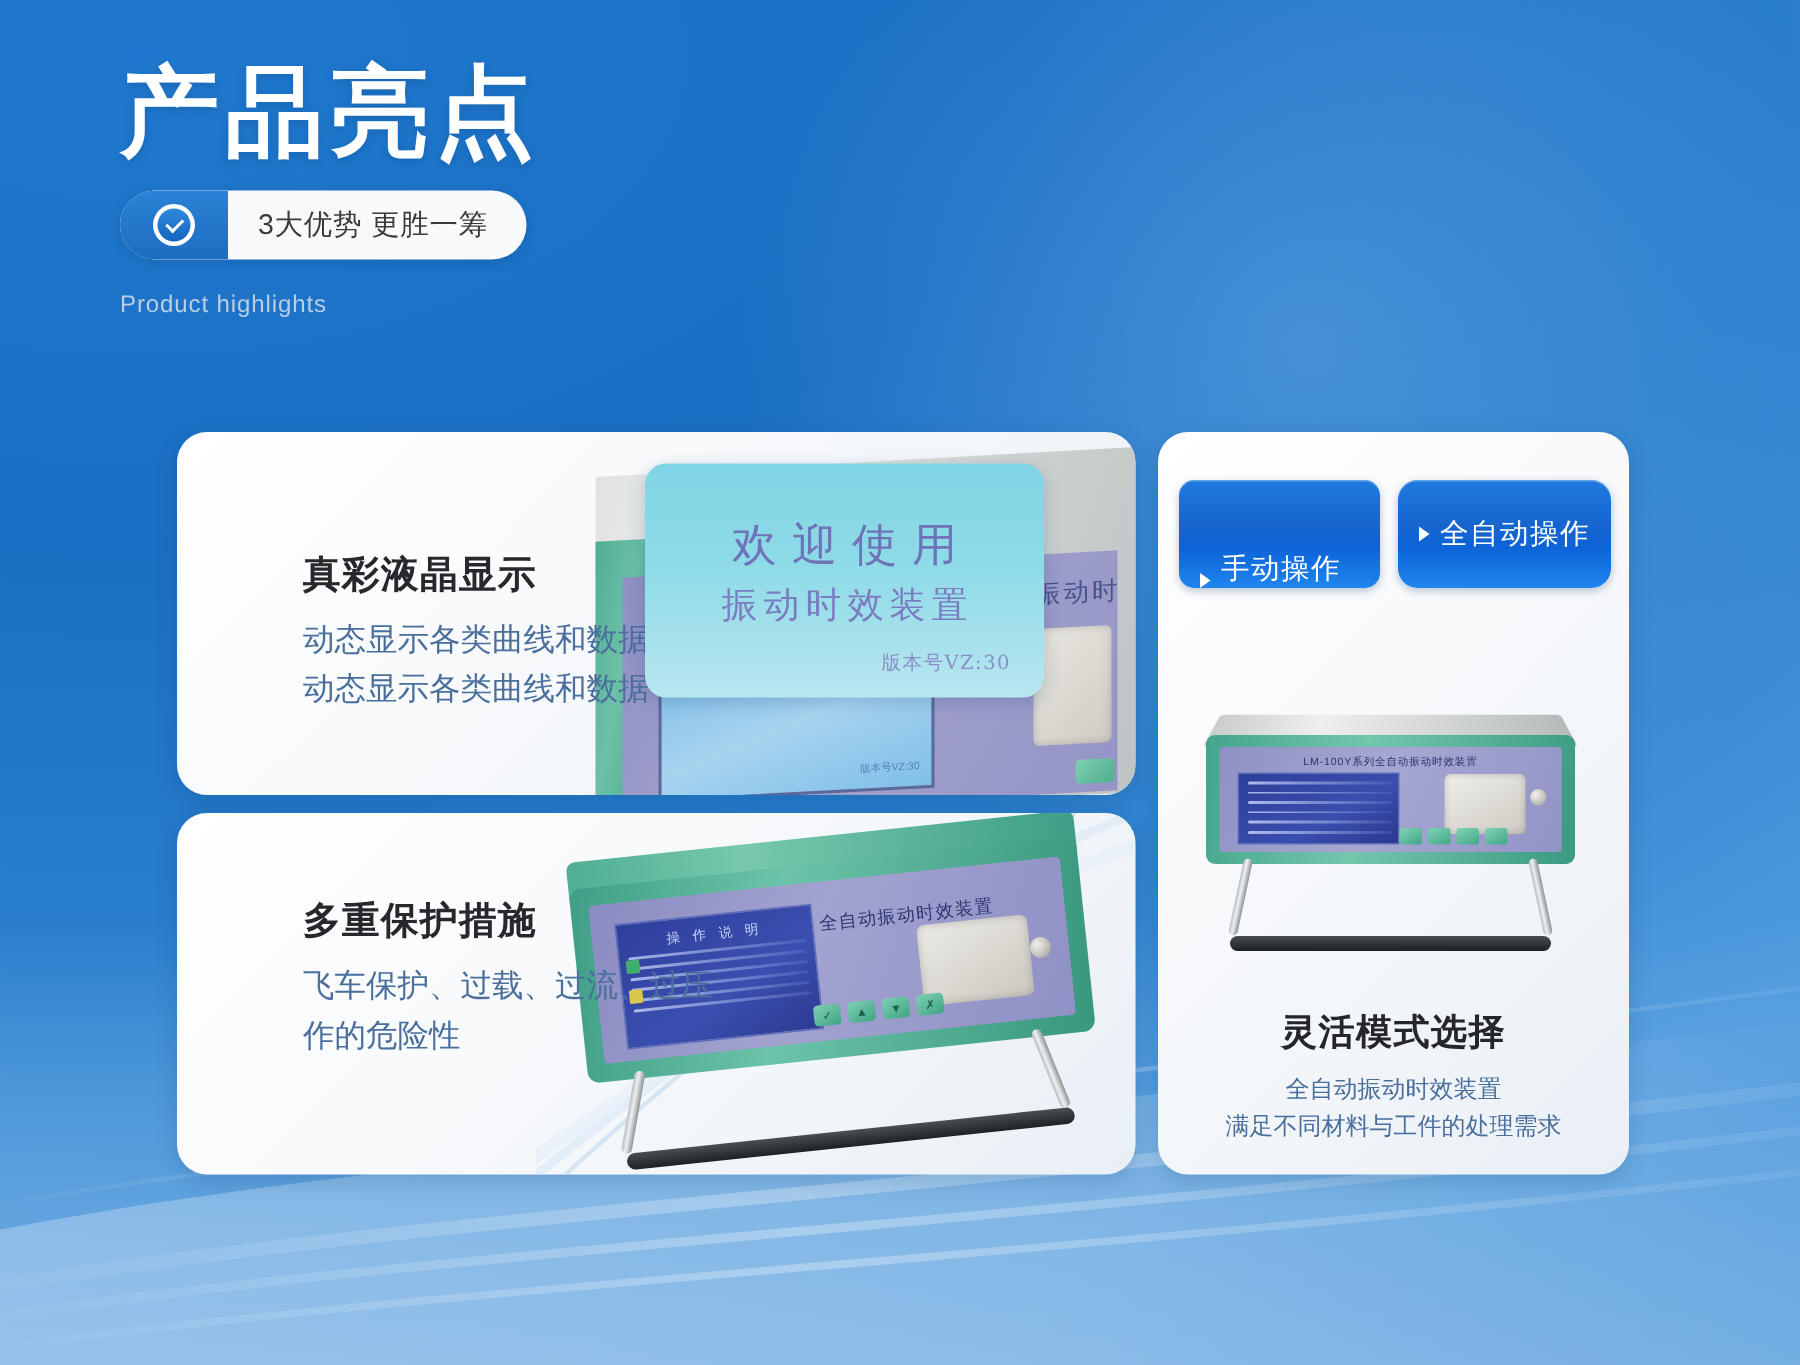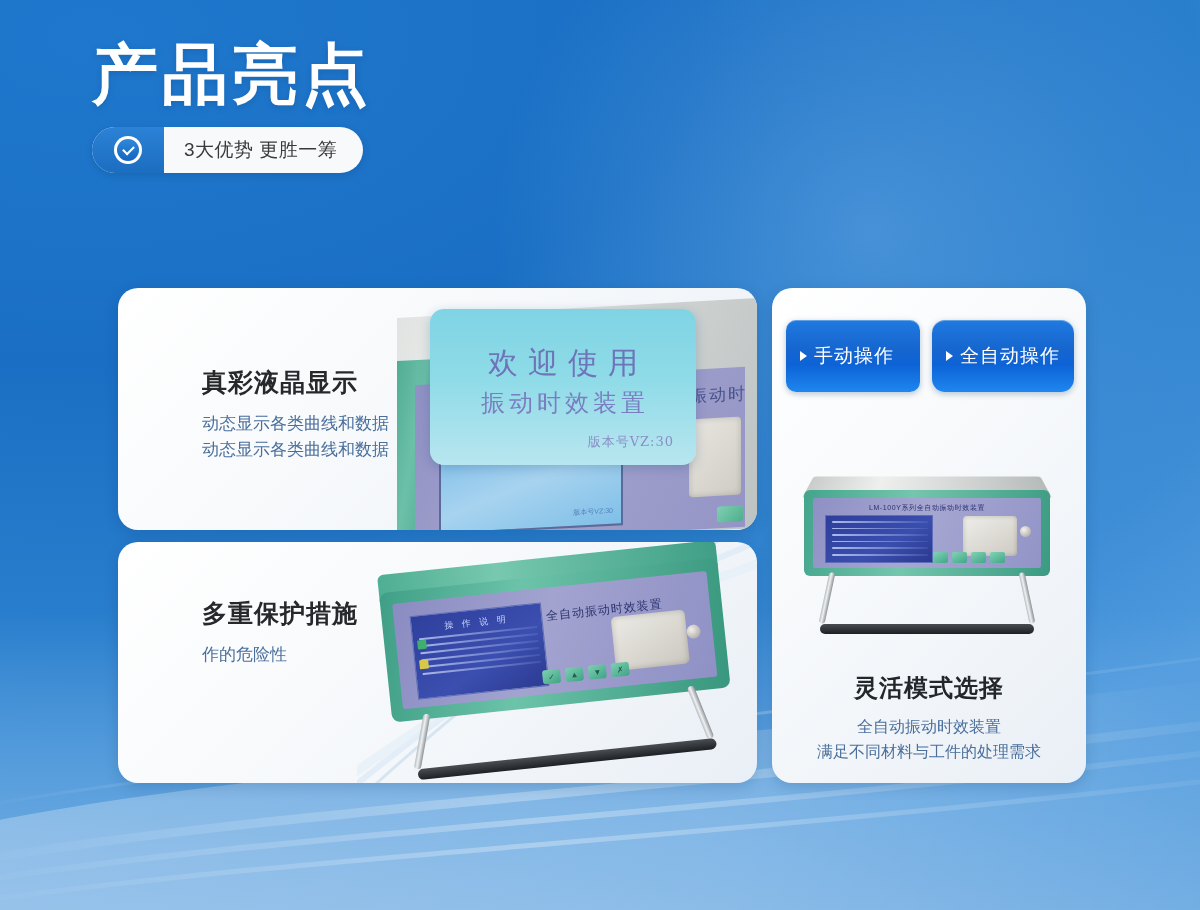--- a/index.html
+++ b/index.html
@@ -21,21 +21,21 @@
     position:absolute;right:-120px;top:-180px;width:900px;height:820px;
     background:radial-gradient(circle at 50% 50%, rgba(120,180,235,.42) 0%, rgba(120,180,235,0) 62%);
   }
   .bg-waves{position:absolute;left:0;bottom:0;width:1200px;height:330px;}
   .bg-bottom-tint{
     position:absolute;left:0;bottom:0;width:1200px;height:300px;
     background:linear-gradient(to bottom, rgba(110,170,225,0) 0%, rgba(110,172,226,.55) 55%, rgba(123,178,228,.78) 100%);
   }
 
   
-  .header{position:absolute;left:92px;top:40px;}
+  .header{position:absolute;left:80px;top:40px;}
   .title{
     font-family:"DejaVu Sans","Liberation Sans",sans-serif;
     font-size:66px;font-weight:bold;color:#ffffff;letter-spacing:4px;
     line-height:1.05;margin:0;white-space:nowrap;
     text-shadow:0 2px 6px rgba(10,60,110,.25);
   }
   .badge{
     margin-top:18px;display:inline-flex;align-items:stretch;height:46px;
     border-radius:23px;overflow:hidden;background:#f7f9fb;
     box-shadow:0 2px 7px rgba(8,50,95,.20);
@@ -78,21 +78,21 @@
   .card-top{left:0;top:0;width:639px;height:242px;}
   .card-bottom{left:0;top:254px;width:639px;height:241px;}
   .card-right{left:0;top:0;width:314px;height:495px;}
 
   .card-text{position:absolute;z-index:6;margin-left:44px;}
   .c-head{
     font-family:"DejaVu Sans","Liberation Sans",sans-serif;
     font-size:25px;font-weight:bold;color:#26282c;letter-spacing:1px;
     margin:0 0 12px 0;white-space:nowrap;
   }
-  .c-line{font-size:17px;color:#4a6f9c;line-height:1.55;white-space:nowrap;}
+  .c-line{font-size:21px;color:#4a6f9c;line-height:1.55;white-space:nowrap;}
 
   .t1{left:40px;top:78px;}
   .t2{left:40px;top:55px;}
 
   
   .photo{position:absolute;overflow:hidden;}
 
   
   .ph1{right:0;top:0;width:360px;height:242px;}
   .dev1-body{
@@ -233,21 +233,21 @@
   
   .btns{position:absolute;left:14px;top:32px;width:288px;z-index:7;}
   .btn-row{display:flex;gap:12px;margin-bottom:12px;}
   .btn{
     border-radius:10px;padding:0 14px;height:72px;
     display:flex;align-items:center;
     background:linear-gradient(180deg,#1f7ae0 0%,#1665cf 42%,#0d63d6 62%,#1f86ef 100%);
     box-shadow:0 2px 6px rgba(8,50,95,.28), inset 0 1px 0 rgba(255,255,255,.3);
     color:#ffffff;font-size:19px;letter-spacing:1px;white-space:nowrap;
   }
-  .btn-w1{width:138px;}
+  .btn-w1{width:138px;align-items:flex-end;}
   .btn-w2{width:138px;border-radius:13px;}
   .tri{
     width:0;height:0;border-left:7px solid #fff;
     border-top:5px solid transparent;border-bottom:5px solid transparent;
     margin-right:7px;flex:0 0 auto;
   }
 
   
   .ph3{left:0;top:176px;width:314px;height:180px;}
   .dev3{position:absolute;left:22px;top:4px;width:272px;height:172px;}
@@ -344,20 +344,21 @@
     <div class="badge">
       <div class="badge-left">
         <span class="check-circle">
           <span class="check-inner">
               <span class="check-mark"></span>
             </span>
         </span>
       </div>
       <div class="badge-text">3大优势 更胜一筹</div>
     </div>
+    <div class="subtitle">Product highlights</div>
   </div>
 
   <div class="cards">
 
     <div class="col-left">
 
       <div class="card card-top">
         <div class="photo ph1">
           <div class="dev1-body"></div>
           <div class="dev1-green"></div>
@@ -422,20 +423,21 @@
             <div class="dev2-legs">
               <b style="left:6px;transform:rotate(16deg);"></b>
               <b style="left:286px;transform:rotate(-16deg);"></b>
               <div class="dev2-bar"></div>
             </div>
           </div>
         </div>
 
         <div class="card-text t2">
           <div class="c-head">多重保护措施</div>
+          <div class="c-line">飞车保护、过载、过流、过压</div>
           <div class="c-line">作的危险性</div>
         </div>
       </div>
     </div>
 
     <div class="col-right">
       <div class="card card-right">
 
         <div class="btns">
           <div class="btn-row">

